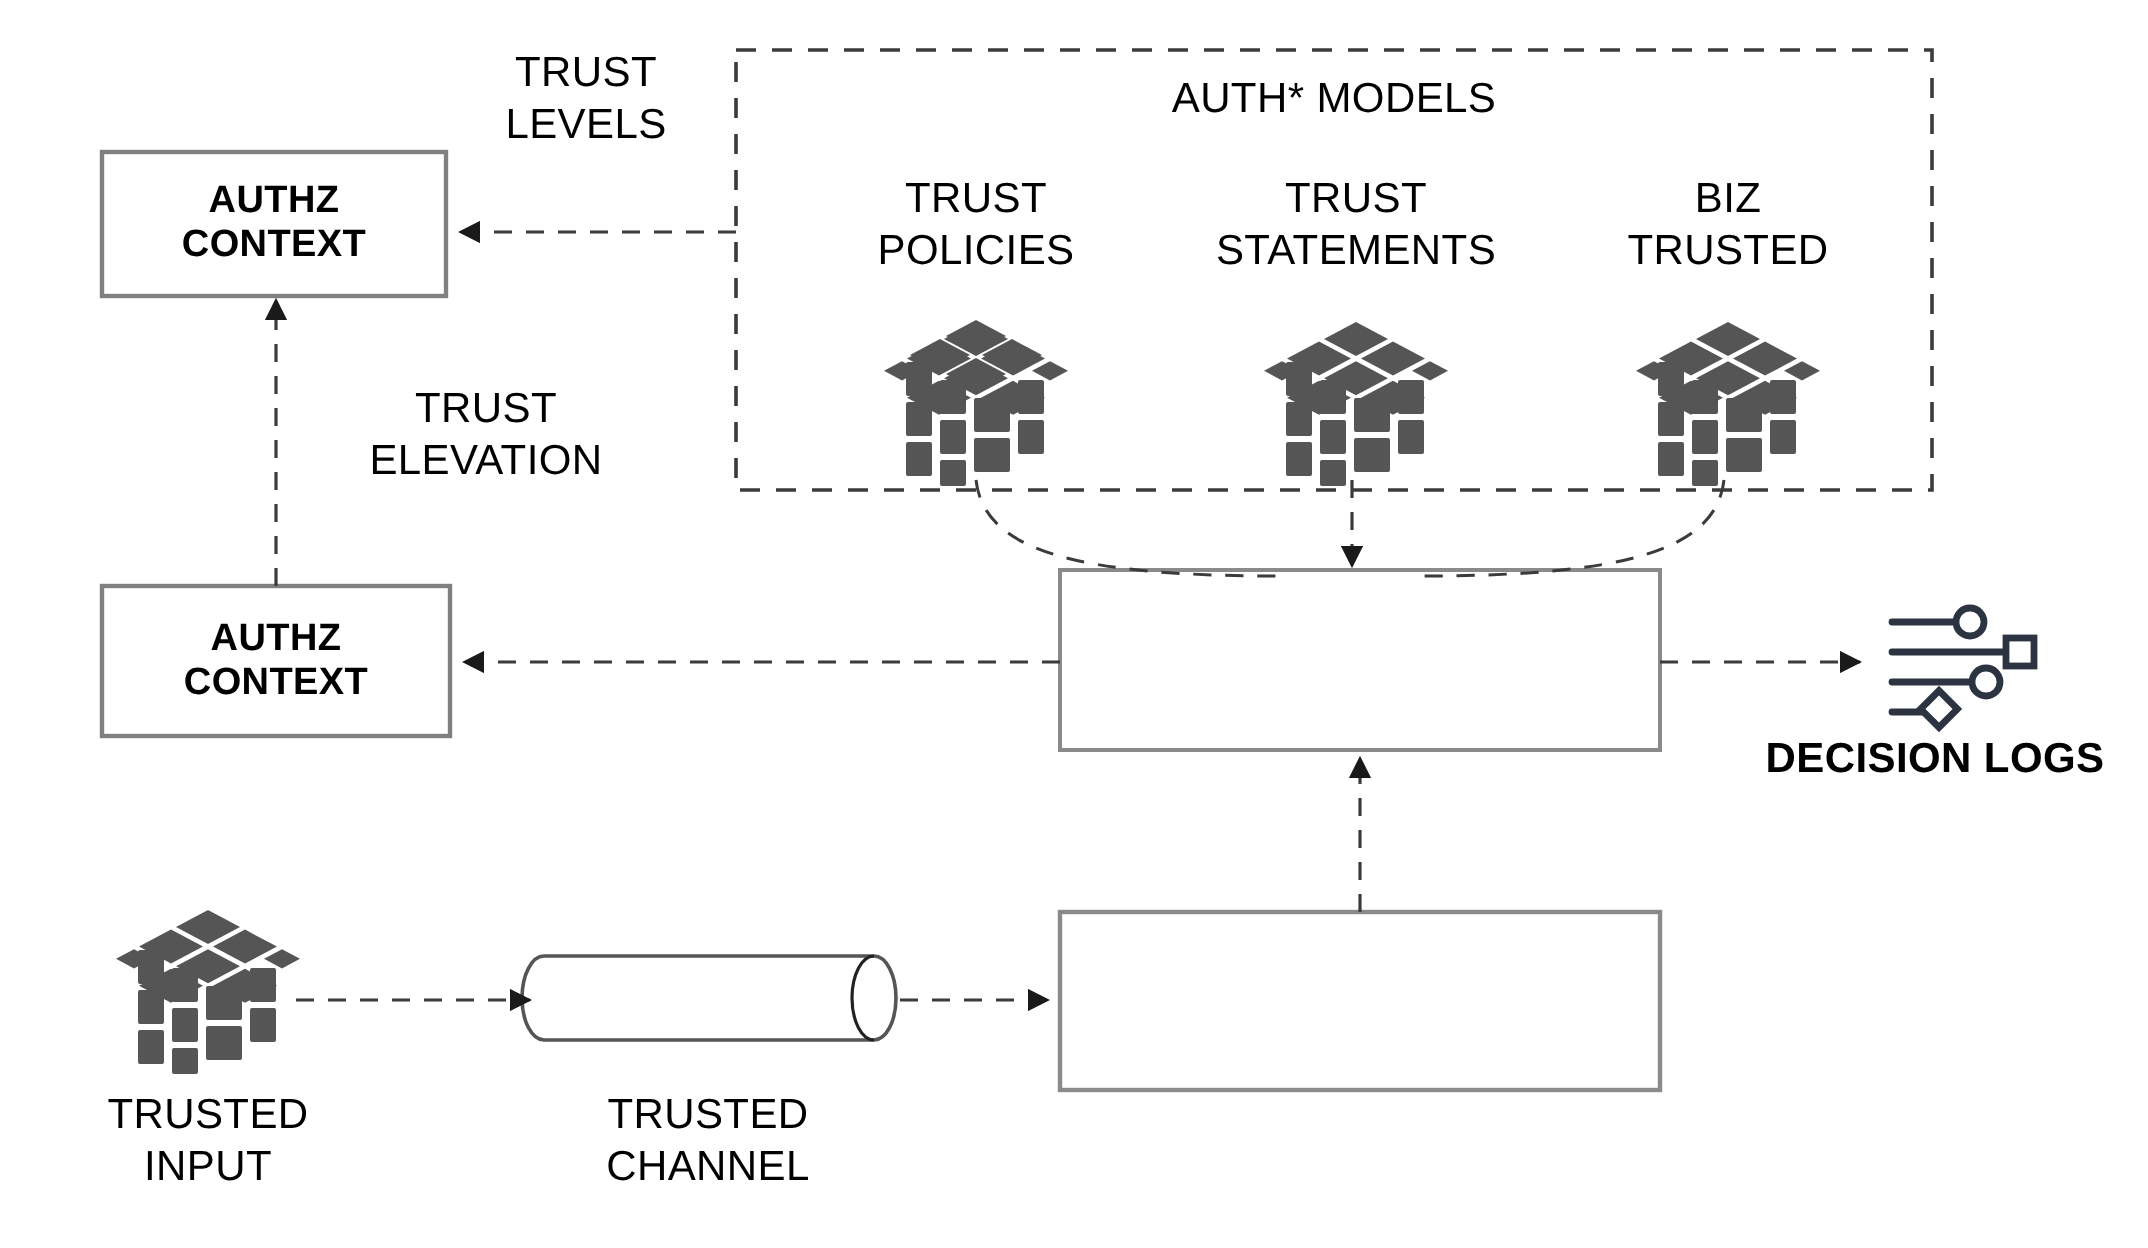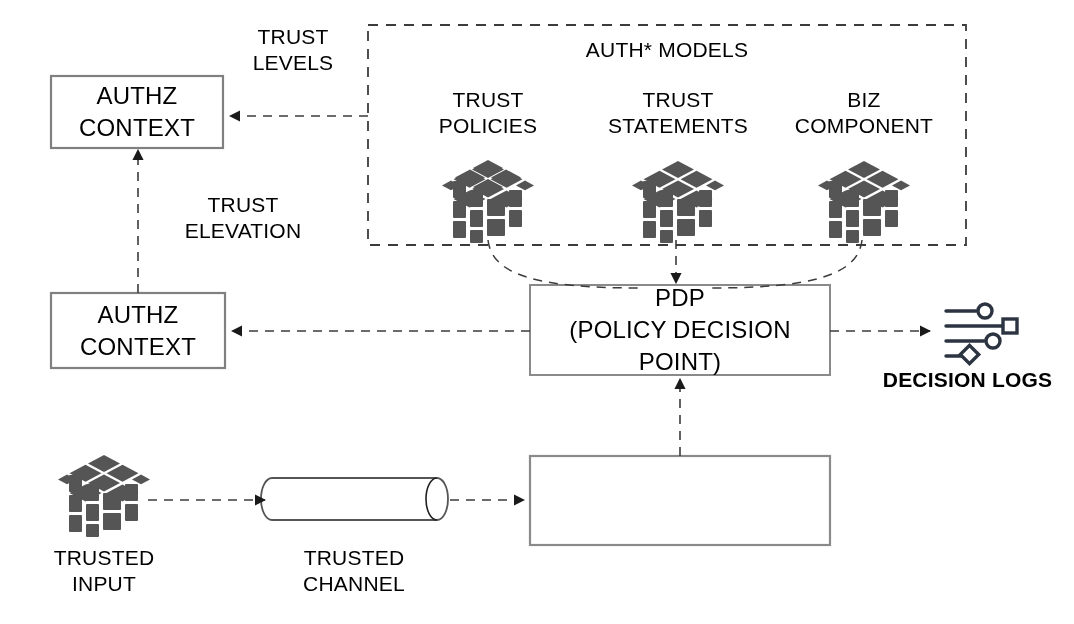--- a/index.html
+++ b/index.html
@@ -33,24 +33,25 @@
     white-space: pre-line;
     letter-spacing: 0.2px;
   }
   .boxtext {
     position: absolute;
     display: flex;
     align-items: center;
     justify-content: center;
     text-align: center;
     color: #000000;
-    font-size: 24px;
-    line-height: 32px;
+    font-size: 19px;
+    line-height: 22px;
     white-space: pre-line;
     letter-spacing: 0.2px;
+    font-weight: bold;
   }
   .cube-wrap { position: absolute; }
 </style>
 </head>
 <body>
 
 <div id="canvas">
 
   <svg class="layer" viewBox="0 0 1074 624">
     <defs>
@@ -252,33 +253,30 @@
   </div>
 
   <div class="lbl" style="left:368px; top:37px; width:598px;">AUTH* MODELS</div>
 
   <div class="boxtext" style="left:51px; top:76px; width:172px; height:72px;">AUTHZ
 CONTEXT</div>
 
   <div class="boxtext" style="left:51px; top:293px; width:174px; height:75px;">AUTHZ
 CONTEXT</div>
 
-  <div class="boxtext" style="left:530px; top:285px; width:300px; height:90px;">PDP
-(POLICY DECISION
-POINT)</div>
 
 
   <div class="lbl" style="left:398px; top:87px; width:180px;">TRUST
 POLICIES</div>
 
   <div class="lbl" style="left:588px; top:87px; width:180px;">TRUST
 STATEMENTS</div>
 
   <div class="lbl" style="left:774px; top:87px; width:180px;">BIZ
-COMPONENT</div>
+TRUSTED</div>
 
   <div class="lbl" style="left:218px; top:24px; width:150px;">TRUST
 LEVELS</div>
 
   <div class="lbl" style="left:148px; top:192px; width:190px;">TRUST
 ELEVATION</div>
 
   <div class="lbl" style="left:861px; top:367px; width:213px;font-weight:bold;">DECISION LOGS</div>
 
   <div class="lbl" style="left:14px; top:545px; width:180px;">TRUSTED

